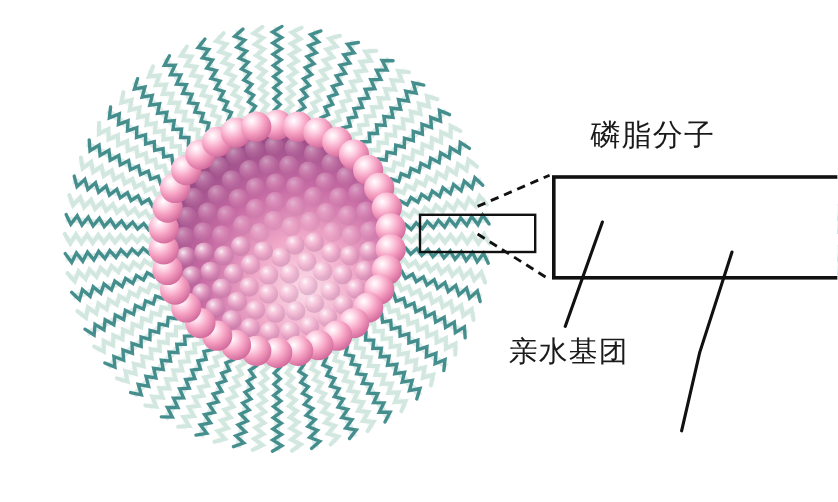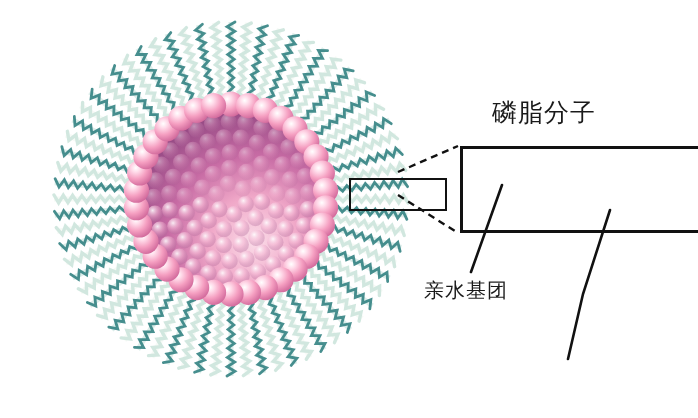--- a/index.html
+++ b/index.html
@@ -87,21 +87,21 @@
   
   #leaders-svg {
     position: absolute;
     left: 0; top: 0;
     width: 698px;
     height: 418px;
     pointer-events: none;
   }
   .callout-label {
     position: absolute;
-    font-size: 20px;
+    font-size: 24px;
     letter-spacing: 1px;
     color: #1a1a1a;
     white-space: nowrap;
     font-family: "DejaVu Sans", "Liberation Sans", sans-serif;
   }
   #label-hydrophilic { left: 424px; top: 277px; }
   #label-lipophilic  { left: 541px; top: 364px; }
 </style>
 </head>
 <body>

